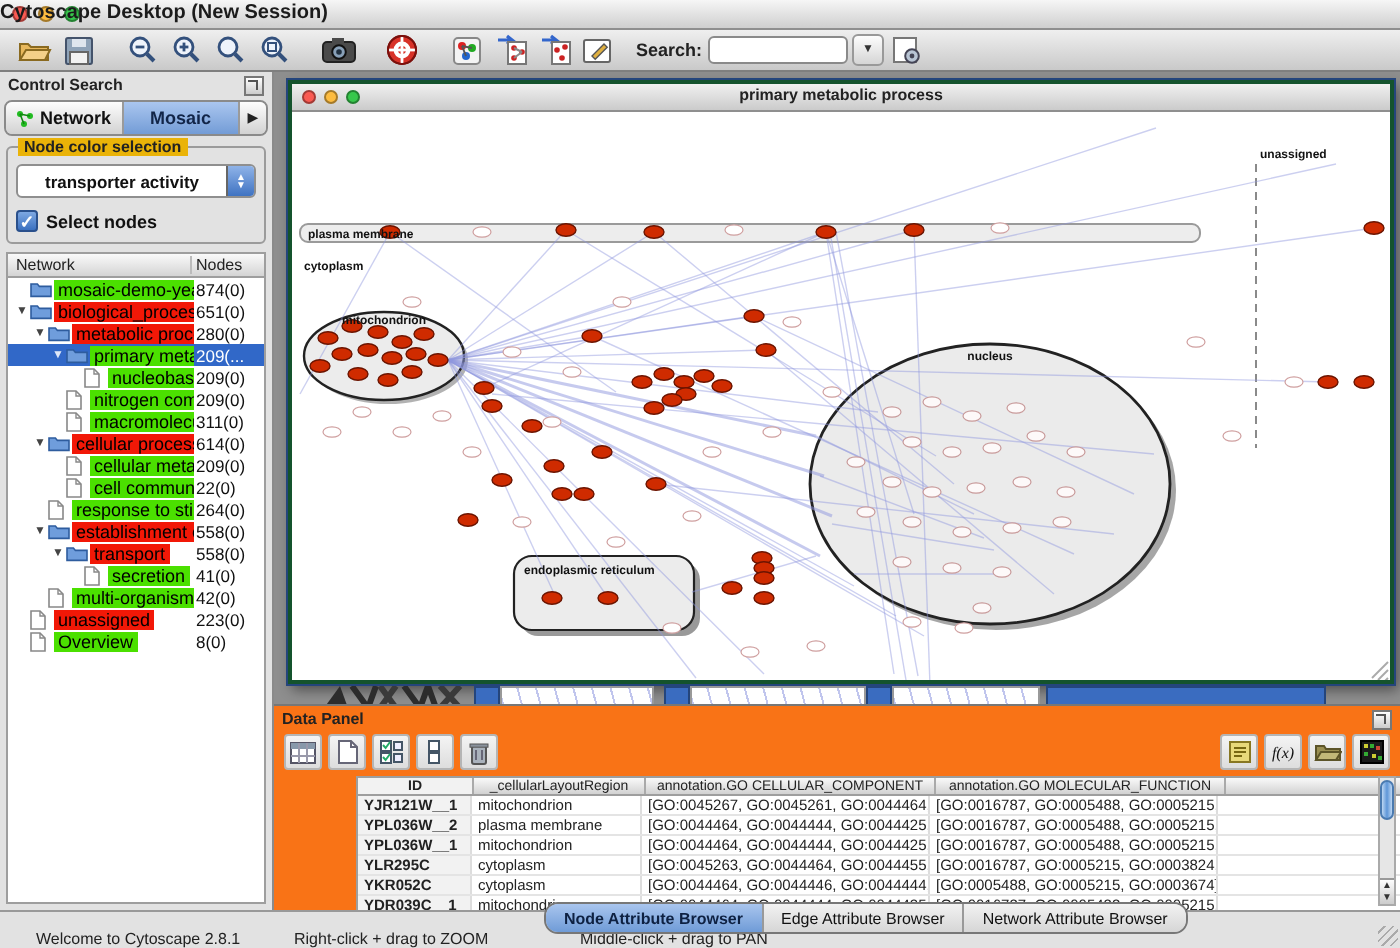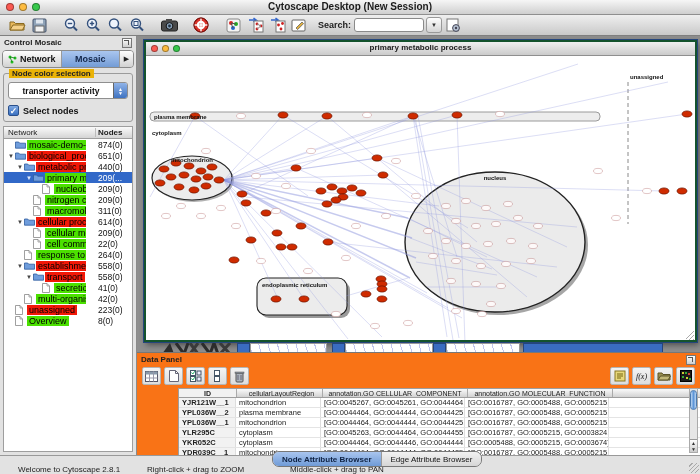--- a/index.html
+++ b/index.html
@@ -1,21 +1,21 @@
 <!DOCTYPE html>
 <html><head>
 <meta charset="utf-8">
 <style>
   html,body{margin:0;padding:0;}
   #app{position:relative;width:700px;height:474px;background:#8e8e8e;font-family:"Liberation Sans",sans-serif;overflow:hidden;-webkit-font-smoothing:antialiased;}
   
   #titlebar{position:absolute;left:0;top:0;width:700px;height:14px;background:linear-gradient(#f6f6f6,#cfcfcf);border-bottom:1px solid #8f8f8f;}
   .lights{position:absolute;left:6px;top:3px;display:flex;gap:5px;}
   .light{width:8px;height:8px;border-radius:50%;border:1px solid rgba(0,0,0,.35);box-sizing:border-box;}
-  #titlebar .title{position:absolute;left:0;right:0;top:1px;text-align:center;font-size:10px;font-weight:bold;color:#1b1b1b;}
+  #titlebar .title{position:absolute;left:0;right:0;top:1px;font-size:10px;font-weight:bold;color:#1b1b1b;}
   
   #toolbar{position:absolute;left:0;top:15px;width:700px;height:21px;background:linear-gradient(#efefef,#c9c9c9);border-bottom:1px solid #7f7f7f;display:flex;align-items:center;padding-left:6px;box-sizing:border-box;}
   .tbtn{width:22px;height:19px;display:flex;align-items:center;justify-content:center;flex:0 0 auto;}
   .tgap{width:10px;flex:0 0 auto;}
   #toolbar .search-label{font-size:9px;font-weight:bold;color:#222;margin:0 3px 0 8px;}
   #toolbar input{width:62px;height:12px;border:1px solid #8a8a8a;border-radius:3px;font-size:9px;padding:0 3px;}
   .dd-btn{width:14px;height:14px;border:1px solid #999;border-radius:3px;background:linear-gradient(#fdfdfd,#d5d5d5);font-size:6px;color:#333;display:flex;align-items:center;justify-content:center;margin-left:2px;}
   
   #control-panel{position:absolute;left:0;top:36px;width:137px;height:419px;background:#e2e2e2;border-right:1px solid #8a8a8a;box-sizing:border-box;display:flex;flex-direction:column;}
   .panel-head{height:11px;display:flex;align-items:center;padding:1px 4px 0;font-size:8px;font-weight:bold;color:#222;flex:0 0 auto;}
@@ -28,33 +28,33 @@
   .group{margin:5px 3px 0;border:1px solid #9b9b9b;border-radius:3px;position:relative;padding:8px 4px 5px;flex:0 0 auto;}
   .group-legend{position:absolute;top:-5px;left:5px;background:#eab308;padding:0 3px;font-size:8px;font-weight:bold;color:#222;}
   .dropdown{height:15px;border:1px solid #8f8f8f;border-radius:3px;background:#fff;display:flex;align-items:center;overflow:hidden;}
   .dropdown .dval{flex:1;text-align:center;font-size:8.5px;font-weight:bold;color:#111;}
   .stepper{width:13px;height:100%;background:linear-gradient(#8fb3e8,#3f73c2);display:flex;flex-direction:column;align-items:center;justify-content:center;color:#fff;font-size:5px;line-height:4px;border-left:1px solid #666;}
   .chk-row{display:flex;align-items:center;gap:4px;margin-top:6px;}
   .chk{width:11px;height:11px;border-radius:2px;background:linear-gradient(#7ea8e2,#3a70c0);border:1px solid #2a508c;color:#fff;font-size:9px;line-height:10px;text-align:center;font-weight:bold;box-sizing:border-box;}
   .chk-label{font-size:9px;font-weight:bold;color:#111;}
   .tree-header{margin:4px 3px 0;height:11px;display:flex;align-items:center;background:linear-gradient(#fafafa,#d4d4d4);border:1px solid #9e9e9e;font-size:8px;color:#222;flex:0 0 auto;}
   .tree-header .th1{padding-left:4px;flex:1;border-right:1px solid #bbb;}
-  .tree-header .th2{width:34px;padding-left:2px;font-weight:bold;}
+  .tree-header .th2{width:34px;padding-left:2px;}
   .tree-body{margin:0 3px 3px;background:#fff;border:1px solid #9e9e9e;border-top:none;flex:1;overflow:hidden;}
   .tree-row{height:11px;display:flex;align-items:center;font-size:9px;white-space:nowrap;}
   .tree-row.sel{background:#3168c8;}
   .tree-row .ind{flex:0 0 auto;}
   .tree-row .arrow{flex:0 0 8px;font-size:6px;color:#444;text-align:center;}
   .tree-row.sel .arrow{color:#dfe8f8;}
   .tree-row .ticon{flex:0 0 12px;display:flex;align-items:center;}
   .tree-row .tlabel{padding:0 2px;color:#000;overflow:hidden;max-width:82px;}
   .tree-row .tlabel.green{background:#4be000;}
   .tree-row .tlabel.red{background:#f21807;}
   .tree-row .tspacer{flex:1;}
-  .tree-row .tcount{flex:0 0 34px;padding-left:12px;color:#111;font-size:8.5px;overflow:hidden;}
+  .tree-row .tcount{flex:0 0 34px;padding-left:1px;color:#111;font-size:8.5px;overflow:hidden;}
   .tree-row.sel .tcount{color:#fff;}
   
   #desktop{position:absolute;left:137px;top:36px;width:563px;height:316px;background:#8e8e8e;}
   #net-window{position:absolute;left:7px;top:4px;width:553px;height:302px;border:2px solid #14532d;outline:1px solid #24457c;background:#fff;box-sizing:border-box;box-shadow:2px 3px 6px rgba(0,0,0,.45);}
   .nw-titlebar{height:13px;background:linear-gradient(#f0f0f0,#cbcbcb);border-bottom:1px solid #8f8f8f;position:relative;}
   .nw-titlebar .lights{left:5px;top:3px;gap:4px;}
   .nw-titlebar .light{width:7px;height:7px;}
   .nw-title{position:absolute;left:0;right:0;top:1px;text-align:center;font-size:8px;font-weight:bold;color:#222;}
   .nw-canvas{position:absolute;left:0;top:14px;right:0;bottom:0;background:#fff;overflow:hidden;}
   
@@ -213,21 +213,21 @@
         <svg width="15" height="15">
           <rect x="1" y="1" width="11" height="12" fill="#fff" stroke="#777"></rect>
           <circle cx="10" cy="10" r="3.4" fill="#b8c4d4" stroke="#445"></circle>
           <circle cx="10" cy="10" r="1.2" fill="#445"></circle>
         </svg>
       </div>
   </div>
 
   <div id="control-panel">
     <div class="panel-head">
-      <span>Control Mosaic</span>
+      <span>Control Search</span>
       <span class="float-ico"></span>
     </div>
     <div class="cp-tabs">
       <div class="cp-tab">
         <svg width="9" height="9">
             <circle cx="2" cy="2" r="1.5" fill="#2b2"></circle>
             <circle cx="7" cy="3" r="1.5" fill="#2b2"></circle>
             <circle cx="4" cy="7" r="1.5" fill="#2b2"></circle>
             <line x1="2" y1="2" x2="7" y2="3" stroke="#181" stroke-width="0.8"></line>
             <line x1="4" y1="7" x2="2" y2="2" stroke="#181" stroke-width="0.8"></line>
@@ -285,21 +285,21 @@
         <div class="tree-row">
           <span class="ind" style="width: 12px;"></span>
           <span class="arrow">▼</span>
           <span class="ticon">
             <svg width="11" height="9">
               <path d="M0.5 2 h3.2 l1 1.2 h5.8 v5 h-10 z" fill="#6f9ddc" stroke="#2e5c9e" stroke-width="0.8"></path>
             </svg>
           </span>
           <span class="tlabel red">metabolic process</span>
           <span class="tspacer"></span>
-          <span class="tcount">440(0)</span>
+          <span class="tcount">280(0)</span>
         </div>
         <div class="tree-row sel">
           <span class="ind" style="width: 21px;"></span>
           <span class="arrow">▼</span>
           <span class="ticon">
             <svg width="11" height="9">
               <path d="M0.5 2 h3.2 l1 1.2 h5.8 v5 h-10 z" fill="#6f9ddc" stroke="#2e5c9e" stroke-width="0.8"></path>
             </svg>
           </span>
           <span class="tlabel green">primary metabo</span>
@@ -800,20 +800,21 @@
     </div>
     <div class="vscroll">
       <div class="vthumb"></div>
       <div class="varrows">▲<br>▼</div>
     </div>
   </div>
 
   <div id="attr-tabs">
       <div class="attr-tab sel">Node Attribute Browser</div>
       <div class="attr-tab">Edge Attribute Browser</div>
+      <div class="attr-tab">Network Attribute Browser</div>
     </div>
 
   <div id="statusbar">
     <span class="status-item" style="left:18px;">Welcome to Cytoscape 2.8.1</span>
     <span class="status-item" style="left:147px;">Right-click + drag to ZOOM</span>
     <span class="status-item" style="left:290px;">Middle-click + drag to PAN</span>
     <span class="grip"></span>
   </div>
 
 </div>

